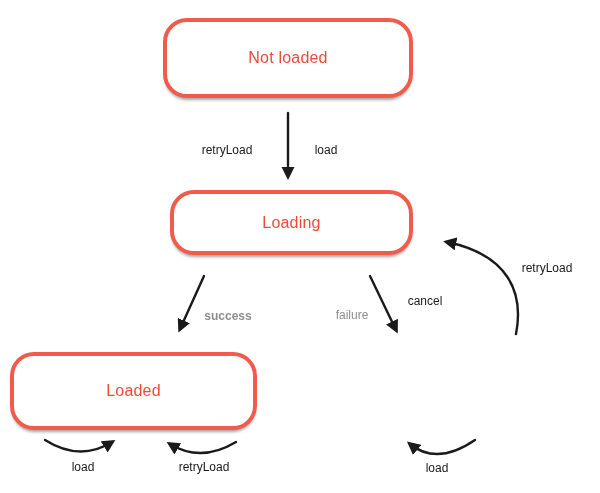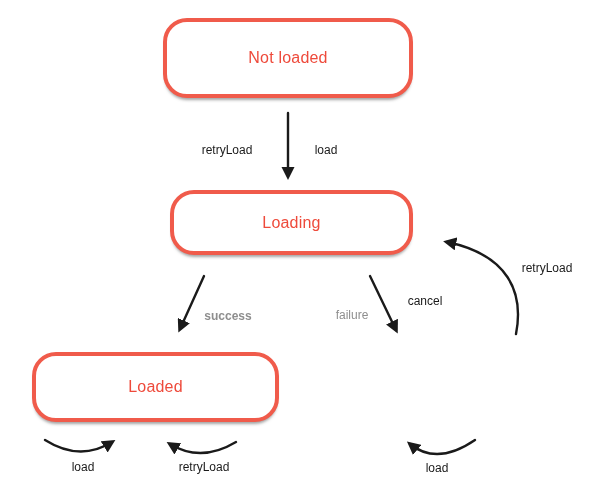--- a/index.html
+++ b/index.html
@@ -43,21 +43,21 @@
     justify-content: center;
     box-shadow: 0 4px 3px -2px rgba(90,90,90,0.55);
   }
   .state .state-label {
     color: var(--state_text);
     font-size: 16px;
     letter-spacing: 0.2px;
   }
   #state-not-loaded { left: 163px; top: 18px;  width: 250px; height: 80px; }
   #state-loading    { left: 170px; top: 190px; width: 243px; height: 65px; }
-  #state-loaded     { left: 32px;  top: 352px; width: 247px; height: 70px; align-items: center; }
+  #state-loaded     { left: 10px;  top: 352px; width: 247px; height: 78px; align-items: center; }
   #state-failed     { left: 312px; top: 355px; width: 250px; height: 75px; }
 
   .edge-label {
     position: absolute;
     transform: translate(-50%, -50%);
     font-size: 12px;
     color: var(--edge);
     white-space: nowrap;
   }
   .edge-label.muted { color: var(--muted); }

